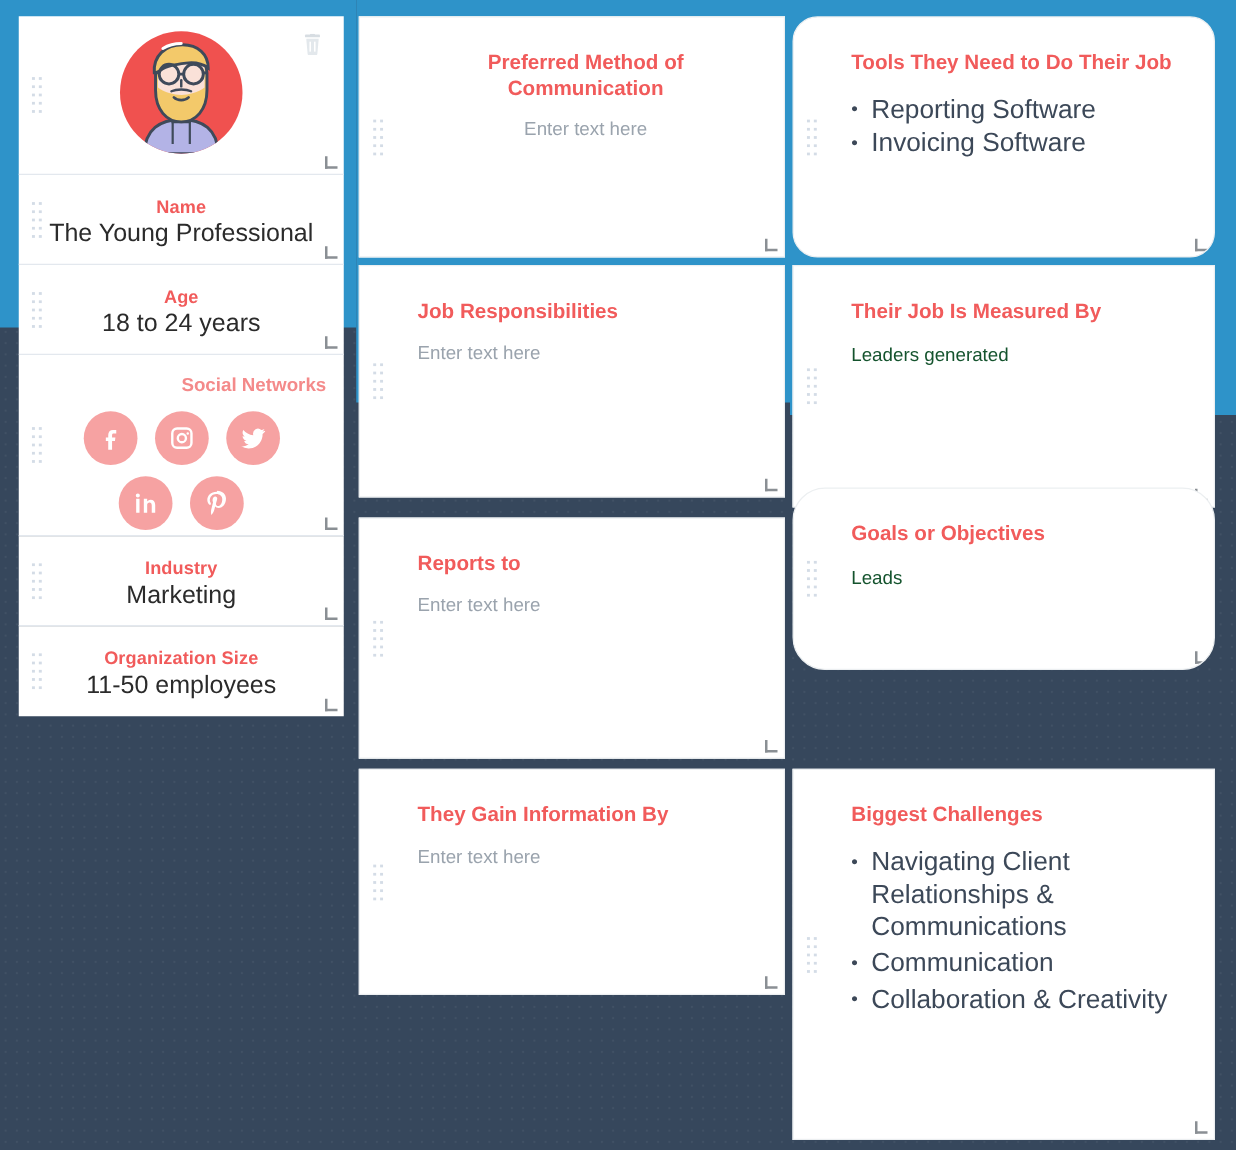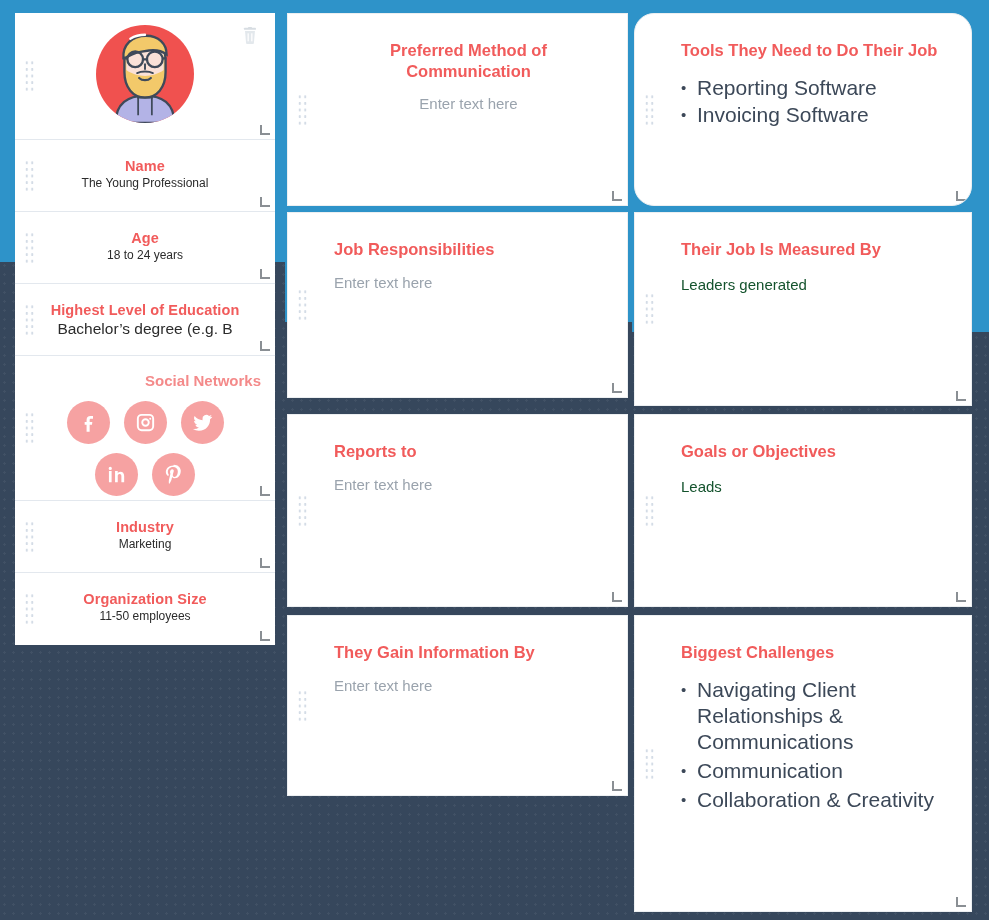--- a/index.html
+++ b/index.html
@@ -100,21 +100,21 @@
 
   .field-title {
     color: #f15b5b;
     font-weight: bold;
     font-size: 14.5px;
     text-align: center;
     letter-spacing: .1px;
   }
   .field-value {
     color: #2b2b2b;
-    font-size: 12px;
+    font-size: 20px;
     text-align: center;
     margin-top: 2px;
     white-space: nowrap;
     overflow: hidden;
   }
 
   .side-body { padding: 18px 14px 14px 14px; }
 
   #card-name     { height: 72px; }
   #card-age      { height: 72px; }
@@ -175,21 +175,21 @@
     font-size: 15px;
   }
   .gc-text { color: #14532d; font-size: 15px; line-height: 22px; }
 
   
   #gc-comm  { left: 287px; top: 13px;  width: 341px; height: 193px; text-align: center; }
   #gc-tools { left: 634px; top: 13px;  width: 338px; height: 193px; border-radius: 20px; }
   #gc-jobr   { left: 287px; top: 212px; width: 341px; height: 186px; }
   #gc-meas   { left: 634px; top: 212px; width: 338px; height: 194px; }
   #gc-reports{ left: 287px; top: 414px; width: 341px; height: 193px; }
-  #gc-goals  { left: 634px; top: 414px; width: 338px; height: 193px; }
+  #gc-goals  { left: 634px; top: 390px; width: 338px; height: 146px; border-radius: 26px; }
   #gc-gain   { left: 287px; top: 615px; width: 341px; height: 181px; }
   #gc-chall  { left: 634px; top: 615px; width: 338px; height: 297px; }
 
   #gc-chall .gc-inner { padding: 26px 18px 10px 46px; }
   #gc-chall .gc-list li { line-height: 26px; margin-bottom: 3px; }
 </style>
 </head>
 <body>
 
 <div id="stage">
@@ -255,28 +255,20 @@
 
     <div class="side-card" id="card-age">
       <div class="drag-handle"></div>
       <div class="side-body">
         <div class="field-title">Age</div>
         <div class="field-value">18 to 24 years</div>
       </div>
       <div class="resize-handle"></div>
     </div>
 
-    <div class="side-card" id="card-edu">
-      <div class="drag-handle"></div>
-      <div class="side-body">
-        <div class="field-title">Highest Level of Education</div>
-        <div class="field-value">Bachelor’s degree (e.g. B</div>
-      </div>
-      <div class="resize-handle"></div>
-    </div>
 
     <div class="side-card" id="card-social">
       <div class="drag-handle"></div>
       <div class="side-body" style="padding-top:16px;">
         <div class="social-title">Social Networks</div>
         <div class="social-rows">
           <div class="social-row">
             <div class="social-ico">
               <svg viewBox="0 0 24 24" xmlns="http://www.w3.org/2000/svg">
                   <path d="M14.5 8.2h2.2V5.3h-2.7c-2.5 0-4 1.6-4 4.1v2H8v2.9h2v7.4h3.2v-7.4h2.4l.4-2.9h-2.8V9.6c0-.9.4-1.4 1.3-1.4z"></path>

